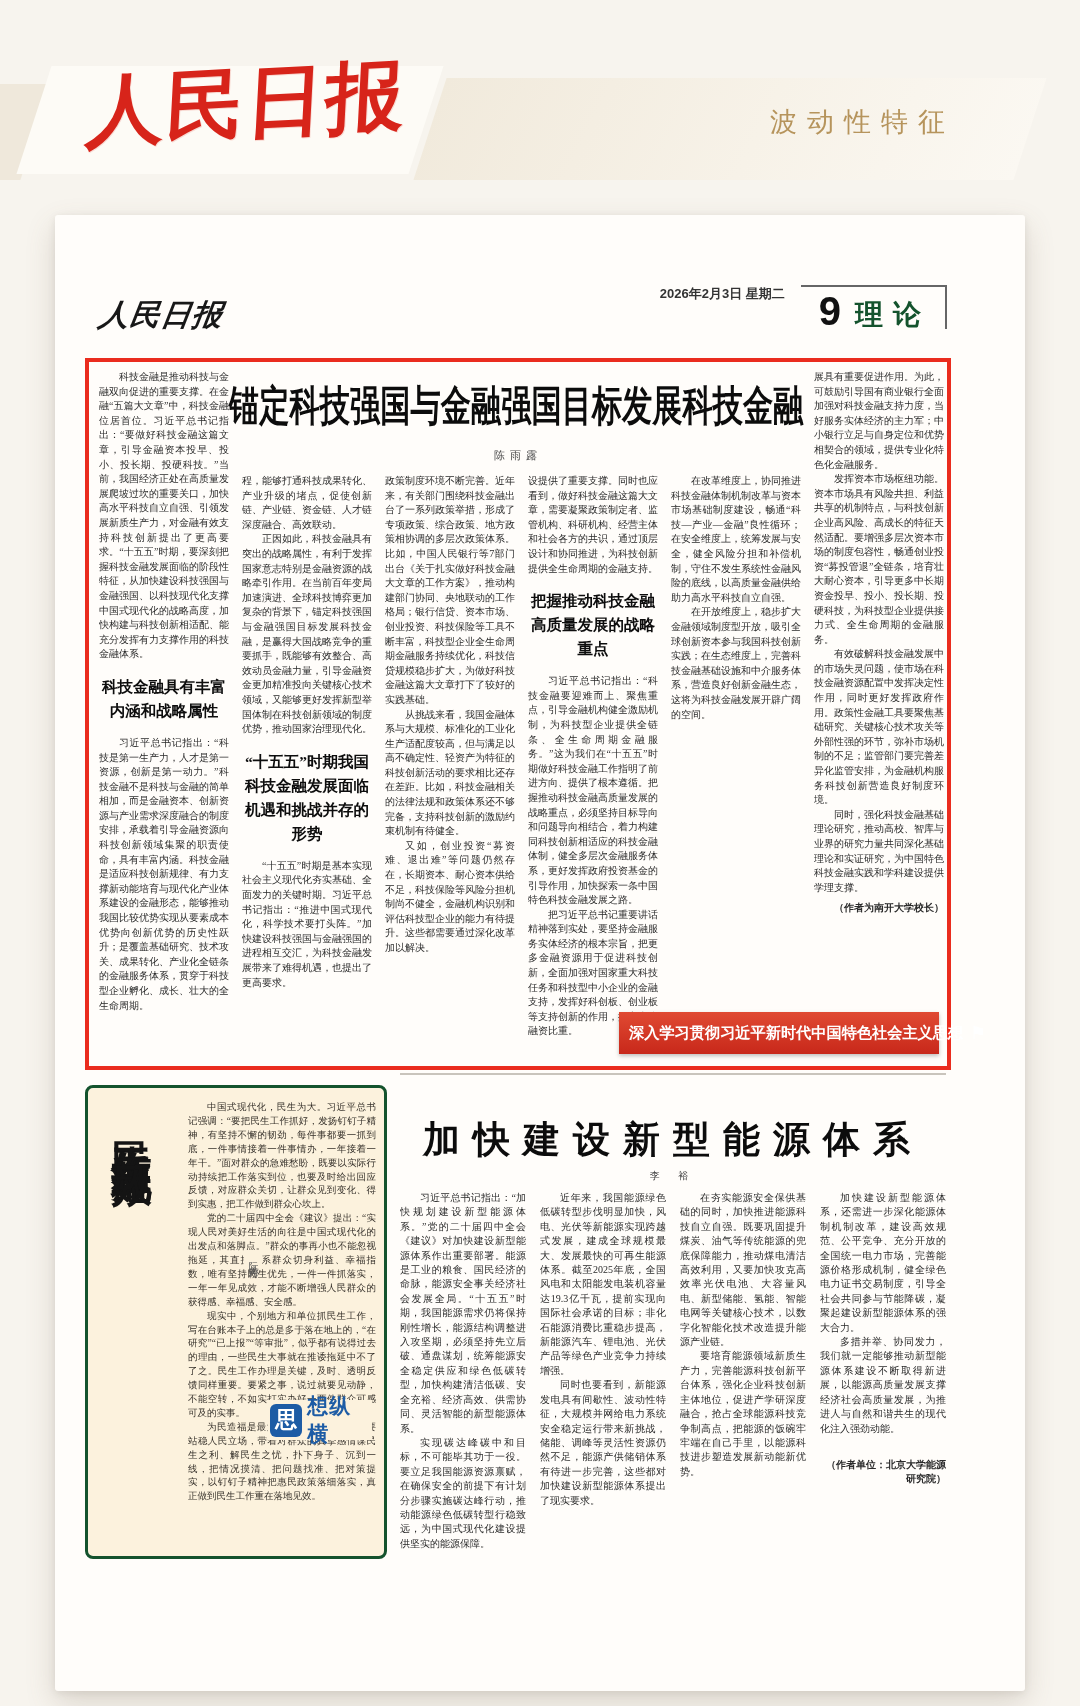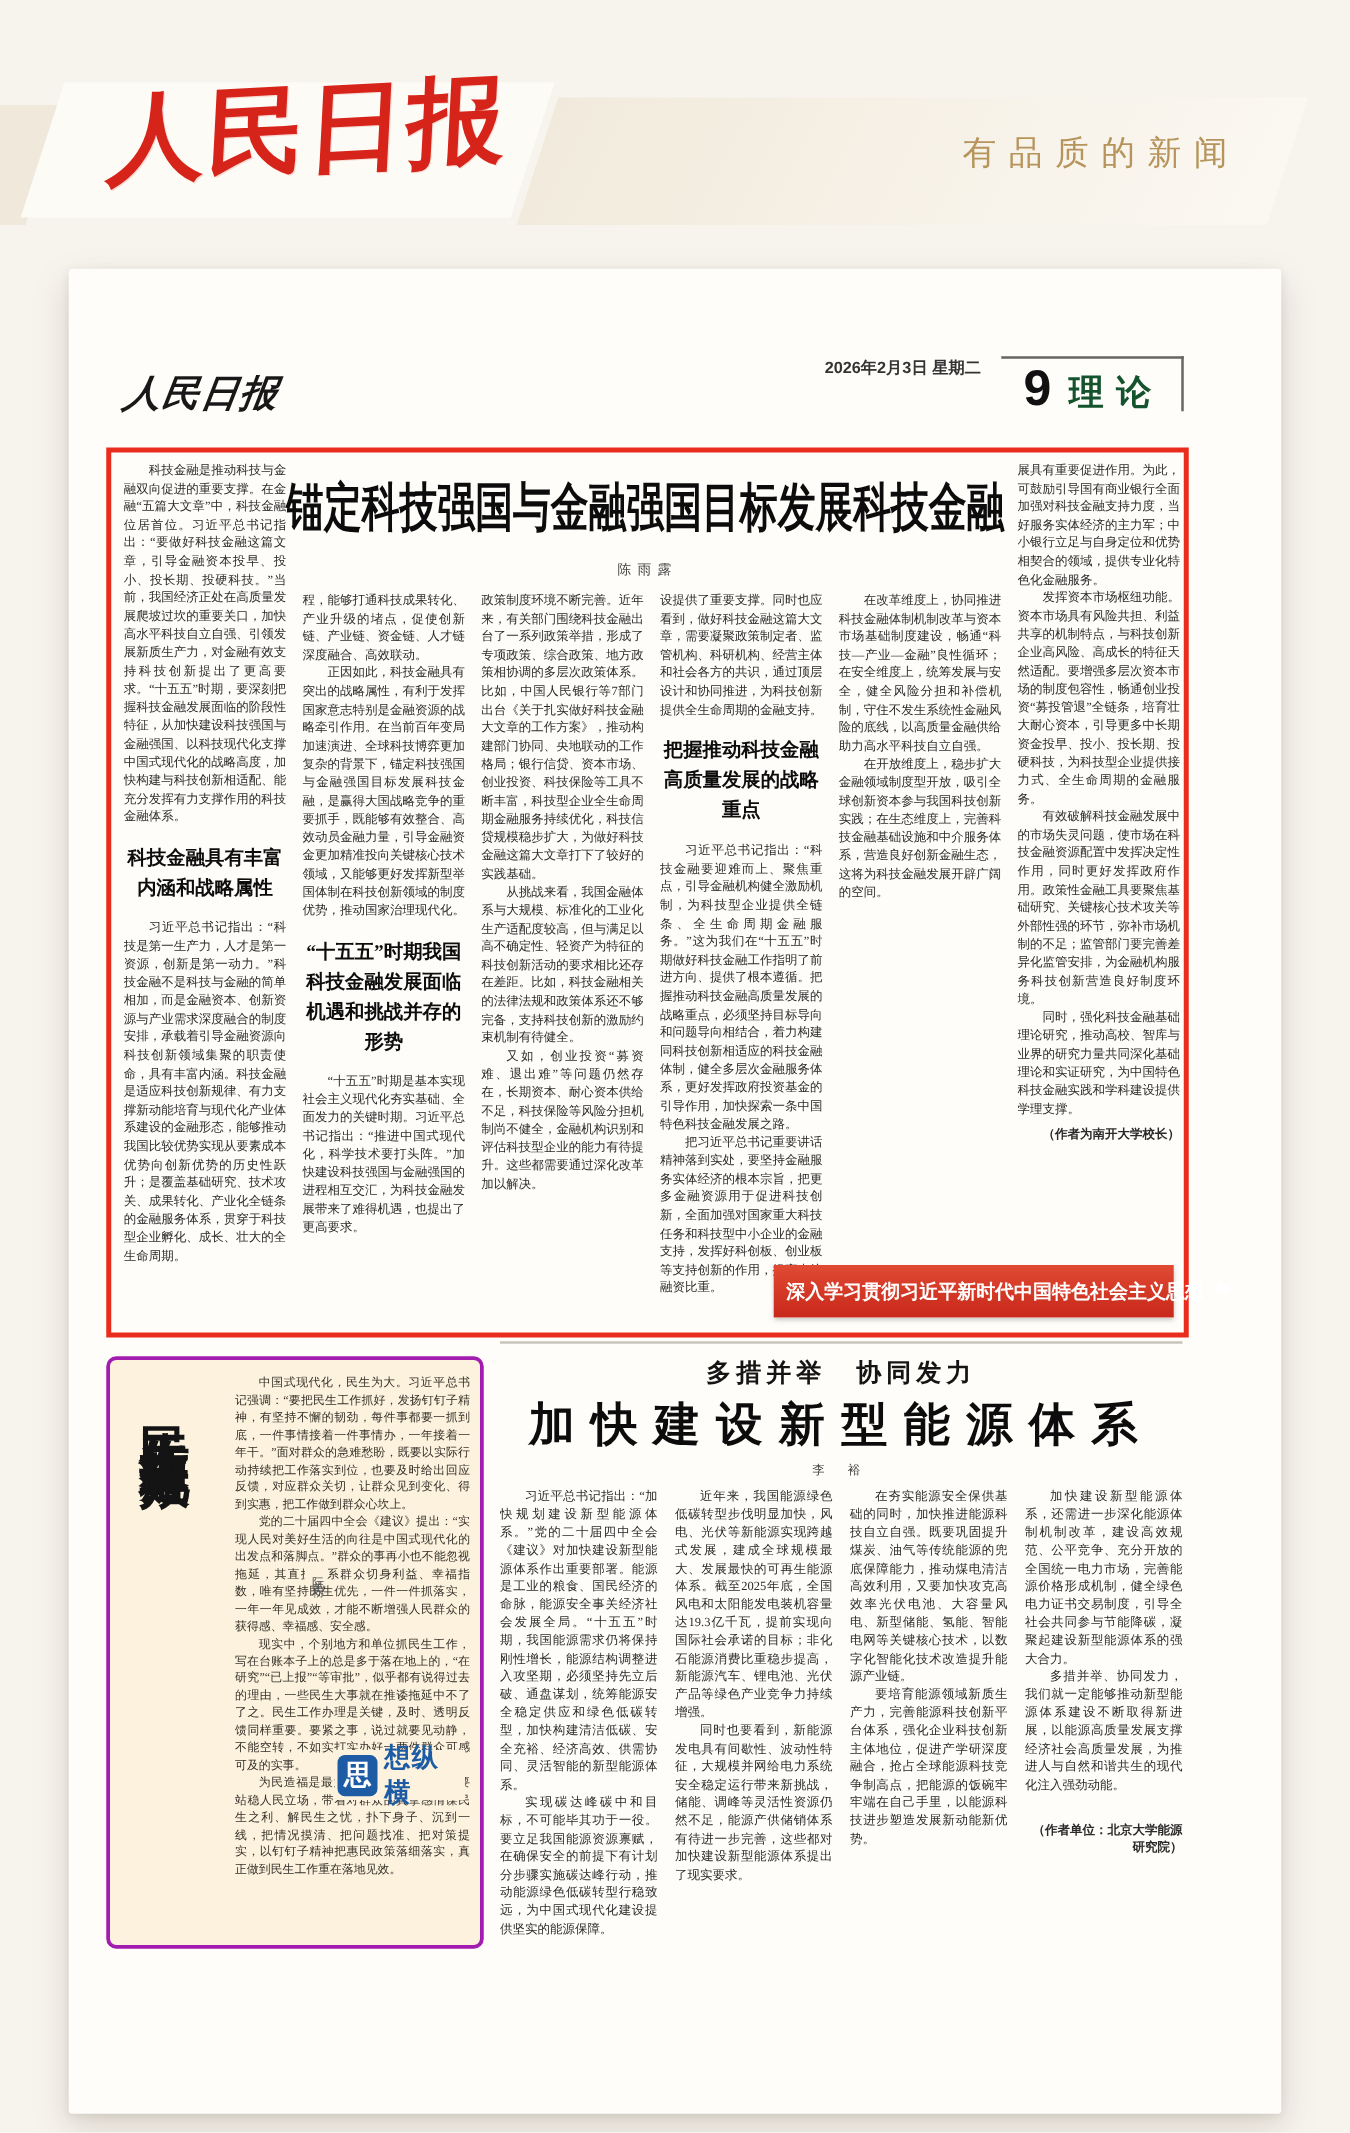--- a/index.html
+++ b/index.html
@@ -45,21 +45,21 @@
   .c6 { left:725px; top:8px;   width:130px; height:690px; }
 
   .banner { right:8px; bottom:12px; width:320px; height:42px; background:linear-gradient(180deg,#e04a33,#c8281a);
             display:flex; align-items:center; justify-content:space-between; padding:0 8px 0 10px; box-shadow:0 2px 4px rgba(0,0,0,.25); }
   .banner-text { color:#fff; font-size:15.5px; font-weight:900; white-space:nowrap; letter-spacing:0; transform:scaleX(.98); transform-origin:0 50%; }
   .flag-icon { color:#fff; font-size:18px; line-height:1; }
 
   .sep { left:345px; top:858px; width:546px; height:2px; background:#c9c4bc; }
 
   
-  .minsheng { left:30px; top:870px; width:302px; height:474px; border:3px solid #a21caf; border-radius:8px; background:#fcf2dd; }
+  .minsheng { left:30px; top:870px; width:302px; height:474px; border:3px solid #14532d; border-radius:8px; background:#fcf2dd; }
   .ms-title { left:16px; top:22px; height:440px; writing-mode:vertical-rl; font-size:40px; font-weight:900; color:#141414; letter-spacing:3px; }
   .ms-author { left:156px; top:162px; writing-mode:vertical-rl; font-size:10px; color:#555; letter-spacing:3px; background:#fcf2dd; padding:4px 2px; z-index:3; }
   .ms-body { left:100px; top:13px; width:188px; height:448px; overflow:hidden; font-size:9.5px; line-height:13.9px; text-align:justify; color:#35302a; }
   .ms-body p { text-indent:2em; }
   .ms-stamp { left:180px; top:312px; width:104px; height:40px; background:#fcf2dd; display:flex; align-items:center; gap:5px; z-index:2; padding-left:2px; }
   .stamp-ico { width:33px; height:33px; background:#1d5ca5; border-radius:6px; color:#fff; font-size:22px; font-weight:900; display:flex; align-items:center; justify-content:center; }
   .stamp-rest { color:#1d5ca5; font-size:21px; font-weight:900; letter-spacing:1px; }
 
   
   .energy { left:345px; top:870px; width:546px; height:592px; }
@@ -71,21 +71,21 @@
   .en-col p.attr { text-indent:0; text-align:right; font-weight:700; margin-top:22px; }
   .e1 { left:0; } .e2 { left:140px; } .e3 { left:280px; } .e4 { left:420px; }
 </style>
 </head>
 <body>
 
 <div class="abs top-sliver"></div>
 <div class="abs logo-slab"></div>
 <div class="abs top-band"></div>
 <div class="abs logo">人民日报</div>
-<div class="abs slogan">有品质的新闻</div>
+<div class="abs slogan">波动性特征</div>
 
 <div class="abs sheet">
 
   <div class="abs ph-masthead">人民日报</div>
   <div class="abs ph-right">
     <span class="ph-date">2026年2月3日 星期二</span>
     <span class="ph-bracket">
       <span class="ph-num">9</span>
       <span class="ph-section">理论</span>
     </span>
@@ -148,21 +148,20 @@
         <p>现实中，个别地方和单位抓民生工作，写在台账本子上的总是多于落在地上的，“在研究”“已上报”“等审批”，似乎都有说得过去的理由，一些民生大事就在推诿拖延中不了了之。民生工作办理是关键，及时、透明反馈同样重要。要紧之事，说过就要见动静，不能空转，不如实打实办好一两件群众可感可及的实事。</p>
         <p>为民造福是最大政绩。广大党员干部要站稳人民立场，带着对群众的真挚感情谋民生之利、解民生之忧，扑下身子、沉到一线，把情况摸清、把问题找准、把对策提实，以钉钉子精神把惠民政策落细落实，真正做到民生工作重在落地见效。</p>
       </div>
     <div class="abs ms-stamp">
       <span class="stamp-ico">思</span>
       <span class="stamp-rest">想纵横</span>
     </div>
   </aside>
 
   <section class="abs energy">
-    <div class="abs en-kicker">多措并举　协同发力</div>
     <h2 class="abs en-headline">加快建设新型能源体系</h2>
     <div class="abs en-author">李 裕</div>
     <div class="abs en-col e1">
         <p>习近平总书记指出：“加快规划建设新型能源体系。”党的二十届四中全会《建议》对加快建设新型能源体系作出重要部署。能源是工业的粮食、国民经济的命脉，能源安全事关经济社会发展全局。“十五五”时期，我国能源需求仍将保持刚性增长，能源结构调整进入攻坚期，必须坚持先立后破、通盘谋划，统筹能源安全稳定供应和绿色低碳转型，加快构建清洁低碳、安全充裕、经济高效、供需协同、灵活智能的新型能源体系。</p>
         <p>实现碳达峰碳中和目标，不可能毕其功于一役。要立足我国能源资源禀赋，在确保安全的前提下有计划分步骤实施碳达峰行动，推动能源绿色低碳转型行稳致远，为中国式现代化建设提供坚实的能源保障。</p>
       </div>
     <div class="abs en-col e2">
         <p>近年来，我国能源绿色低碳转型步伐明显加快，风电、光伏等新能源实现跨越式发展，建成全球规模最大、发展最快的可再生能源体系。截至2025年底，全国风电和太阳能发电装机容量达19.3亿千瓦，提前实现向国际社会承诺的目标；非化石能源消费比重稳步提高，新能源汽车、锂电池、光伏产品等绿色产业竞争力持续增强。</p>
         <p>同时也要看到，新能源发电具有间歇性、波动性特征，大规模并网给电力系统安全稳定运行带来新挑战，储能、调峰等灵活性资源仍然不足，能源产供储销体系有待进一步完善，这些都对加快建设新型能源体系提出了现实要求。</p>
       </div>

